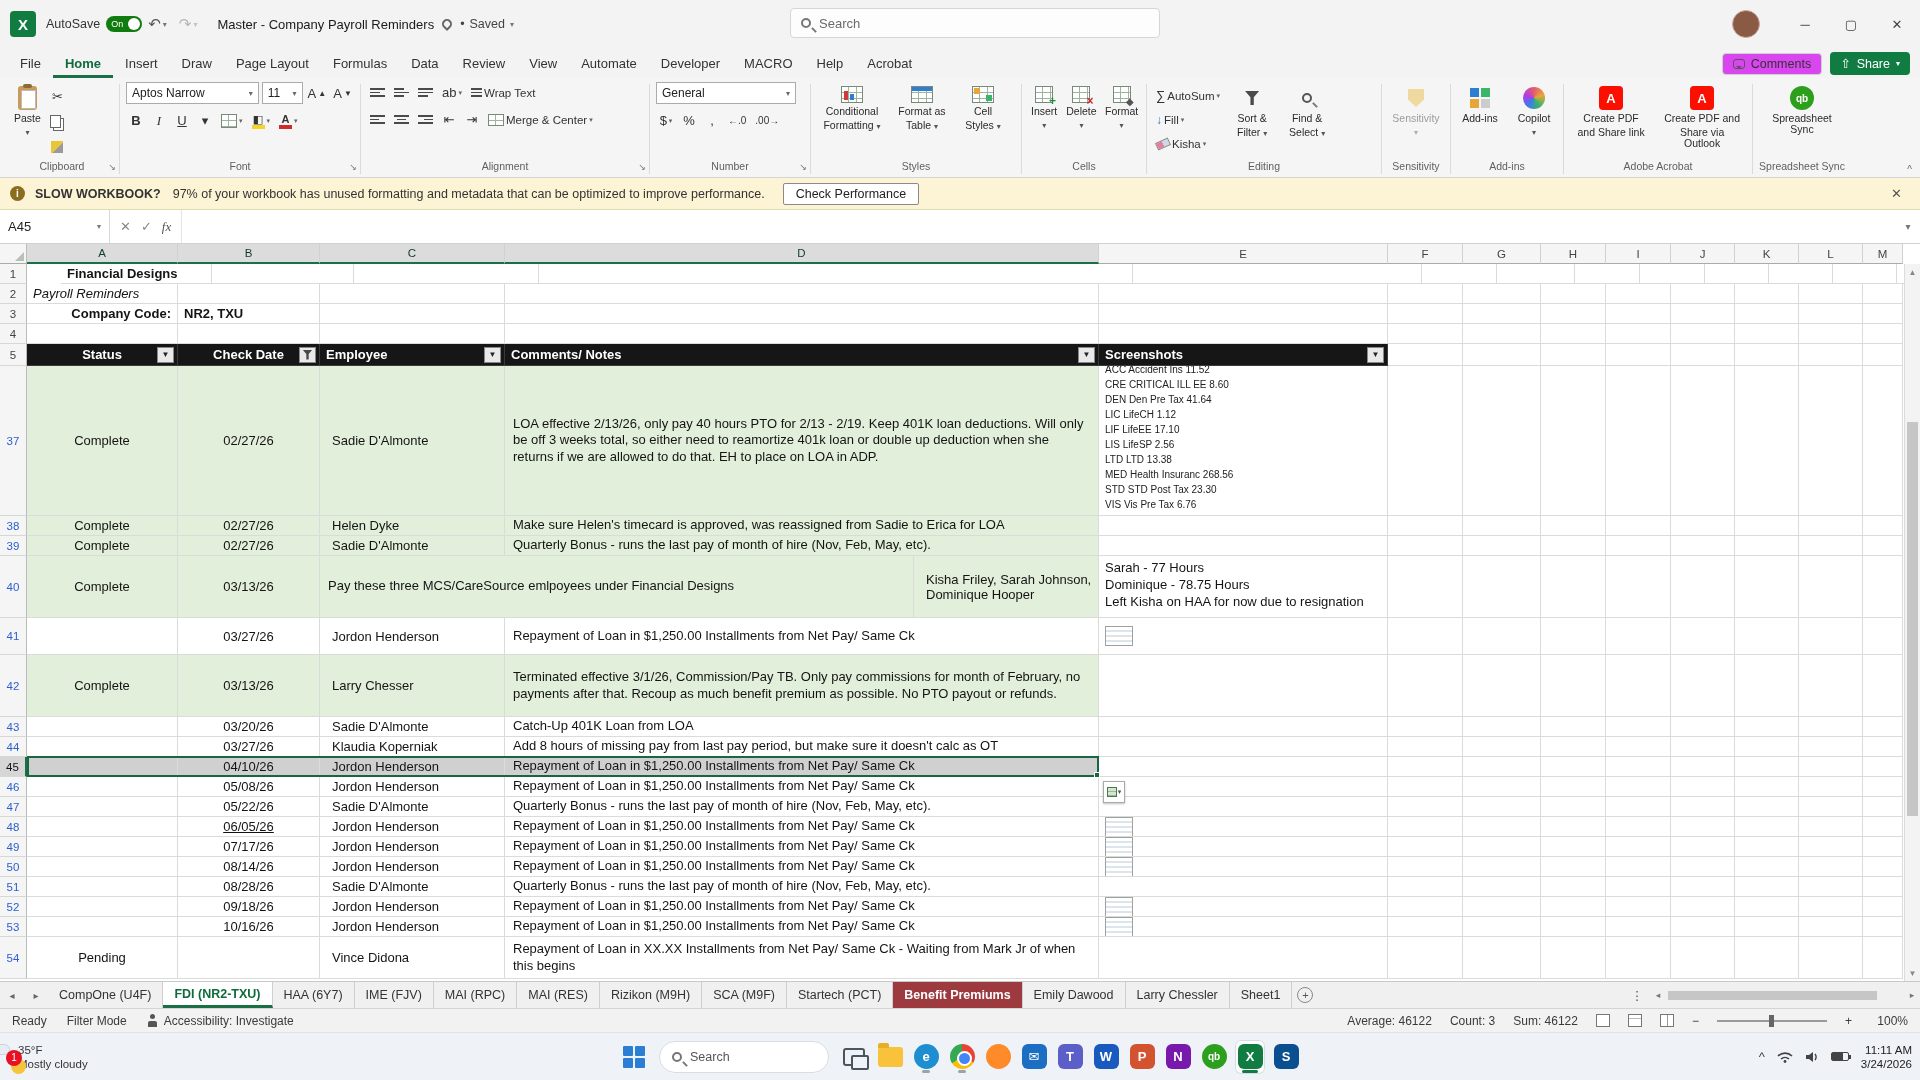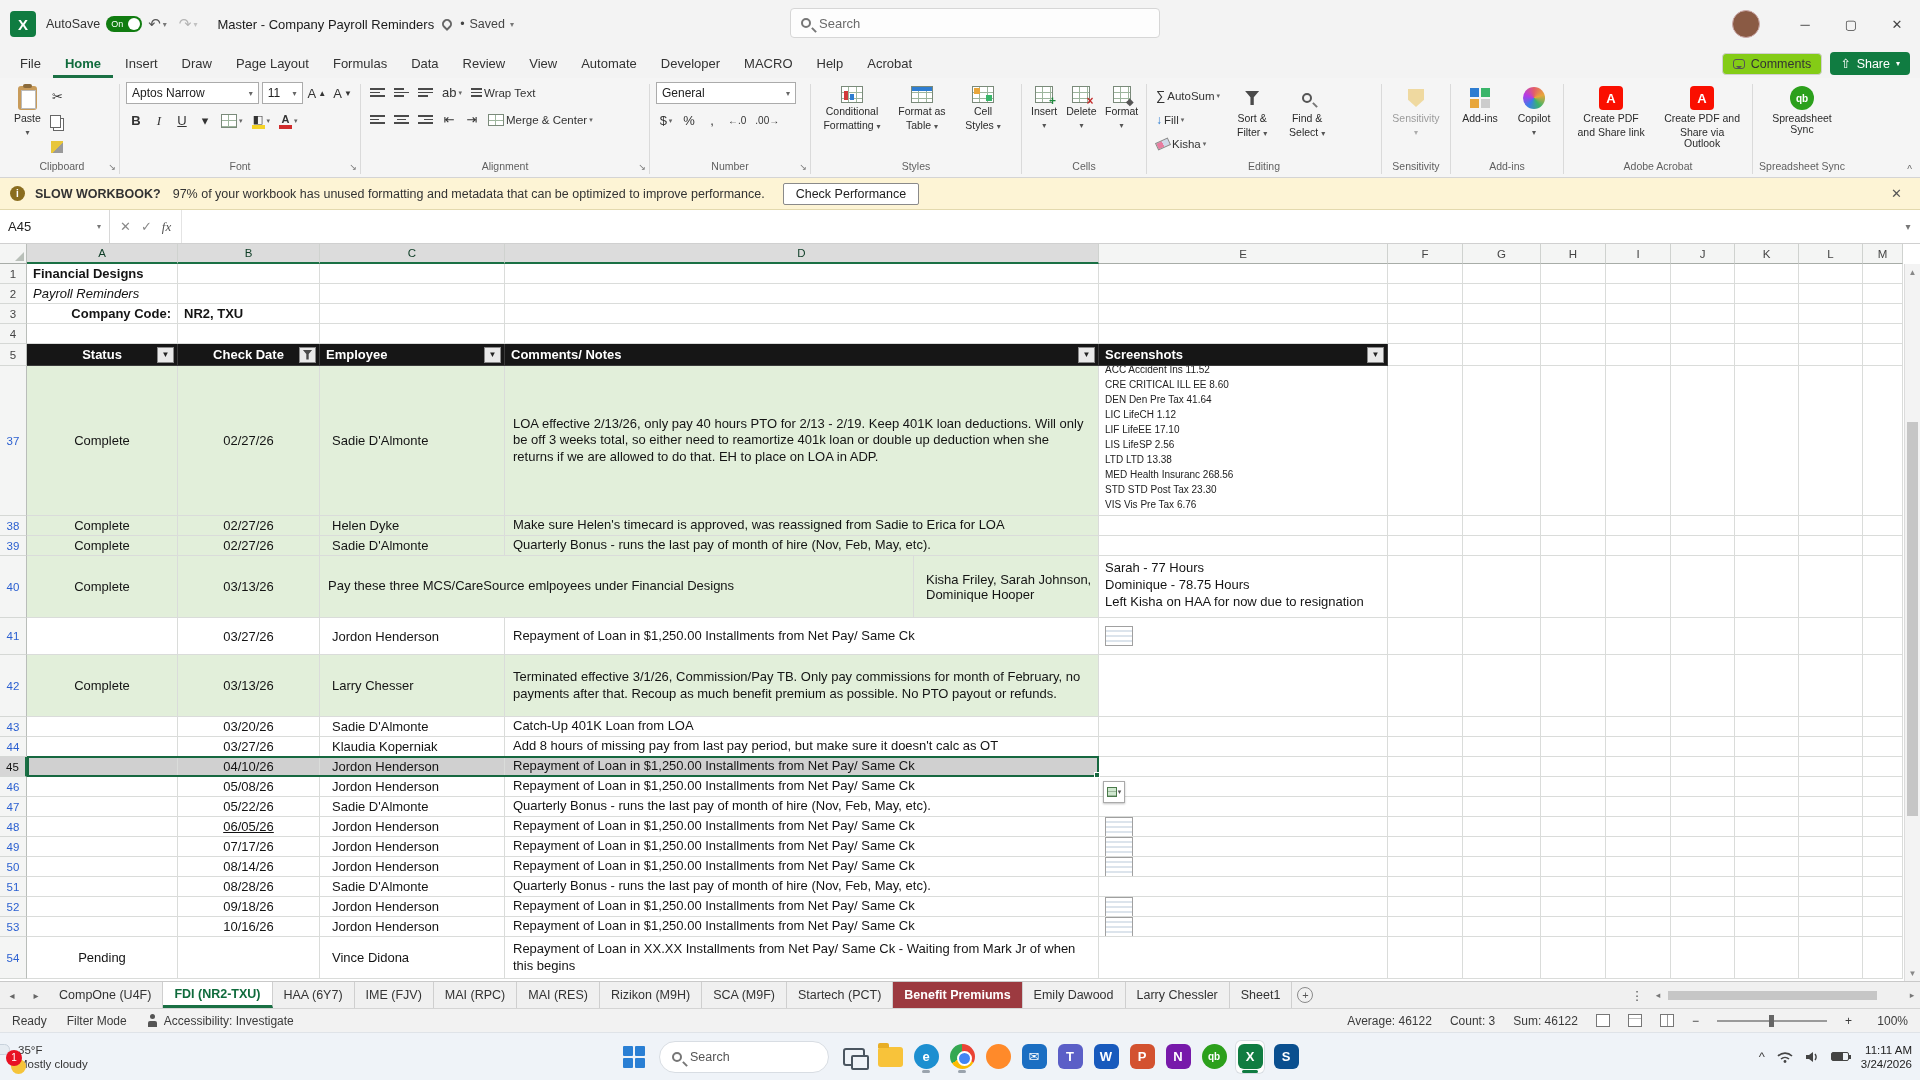--- a/index.html
+++ b/index.html
@@ -24,21 +24,21 @@
   .mag:after { content:""; position:absolute; width:6px; height:2px; background:#767676; transform:rotate(45deg); left:8px; top:9px; }
   .tb-right { position:absolute; right:0; top:0; height:48px; display:flex; align-items:center; }
   .avatar { width:28px; height:28px; border-radius:50%; background:#8a5a44; border:1px solid #caa; margin-right:22px; }
   .winbtn { width:46px; height:48px; display:flex; align-items:center; justify-content:center; color:#444; font-size:13px; }
 
   
   .ribbontabs { height:30px; background:#f3f3f3; display:flex; align-items:flex-end; padding:0 8px; position:relative; flex:0 0 30px; }
   .rtab { font-size:13px; color:#333; padding:5px 12px 7px; cursor:default; }
   .rtab.active { font-weight:bold; color:#0f6b3c; border-bottom:3px solid #1a7044; padding-bottom:0; }
   .rt-right { position:absolute; right:10px; bottom:3px; display:flex; gap:8px; align-items:center; }
-  .btn-comments { display:flex; align-items:center; gap:6px; background:#84cc16; border:1px solid #d0d0d0; border-radius:4px; font-size:12.5px; color:#333; padding:3px 10px; }
+  .btn-comments { display:flex; align-items:center; gap:6px; background:#d946ef; border:1px solid #d0d0d0; border-radius:4px; font-size:12.5px; color:#333; padding:3px 10px; }
   .bubble { width:12px; height:10px; border:1.5px solid #555; border-radius:3px; position:relative; }
   .bubble:after { content:""; position:absolute; left:2px; bottom:-4px; border:3px solid transparent; border-top-color:#555; }
   .btn-share { display:flex; align-items:center; gap:6px; background:#107c41; color:#fff; border-radius:4px; font-size:12.5px; padding:4px 10px; }
 
   
   .ribbon { height:100px; background:#f5f5f5; border-bottom:1px solid #d4d4d4; display:flex; padding:3px 6px 0; flex:0 0 100px; position:relative; }
   .rgroup { display:flex; flex-direction:column; padding:1px 5px 0; position:relative; }
   .rbody { flex:1; display:flex; align-items:flex-start; gap:3px; }
   .rlabel { height:17px; font-size:10.5px; color:#5f5f5f; text-align:center; position:relative; }
   .launch { position:absolute; right:-3px; top:2px; font-size:9px; color:#777; }
@@ -604,21 +604,21 @@
       <div class="ch" style="width: 65px; min-width: 65px;">H</div>
       <div class="ch" style="width: 65px; min-width: 65px;">I</div>
       <div class="ch" style="width: 64px; min-width: 64px;">J</div>
       <div class="ch" style="width: 64px; min-width: 64px;">K</div>
       <div class="ch" style="width: 64px; min-width: 64px;">L</div>
       <div class="ch" style="width: 40px; min-width: 40px;">M</div>
     </div>
   <div id="gridrows">
       <div class="g-row" style="height: 20px;">
         <div class="rn">1</div>
-        <div class="gc spill padL b" style="width: 151px; min-width: 151px;">Financial Designs</div>
+        <div class="gc spill padL b" style="width: 151px; min-width: 151px; margin-left: 34px;">Financial Designs</div>
         <div class="gc center" style="width: 142px; min-width: 142px;"></div>
         <div class="gc padL" style="width: 185px; min-width: 185px;"></div>
         <div class="gc" style="width: 594px; min-width: 594px;"></div>
         <div class="gc" style="width: 289px; min-width: 289px;"></div>
         <div class="gc" style="width: 75px; min-width: 75px;"></div>
         <div class="gc" style="width: 78px; min-width: 78px;"></div>
         <div class="gc" style="width: 65px; min-width: 65px;"></div>
         <div class="gc" style="width: 65px; min-width: 65px;"></div>
         <div class="gc" style="width: 64px; min-width: 64px;"></div>
         <div class="gc" style="width: 64px; min-width: 64px;"></div>

